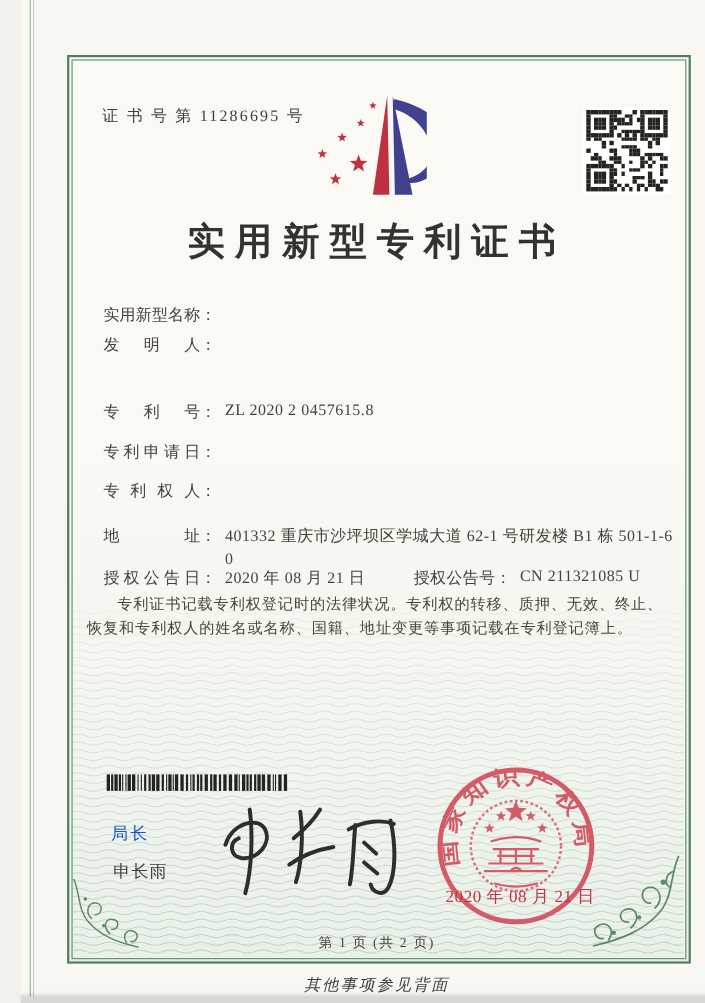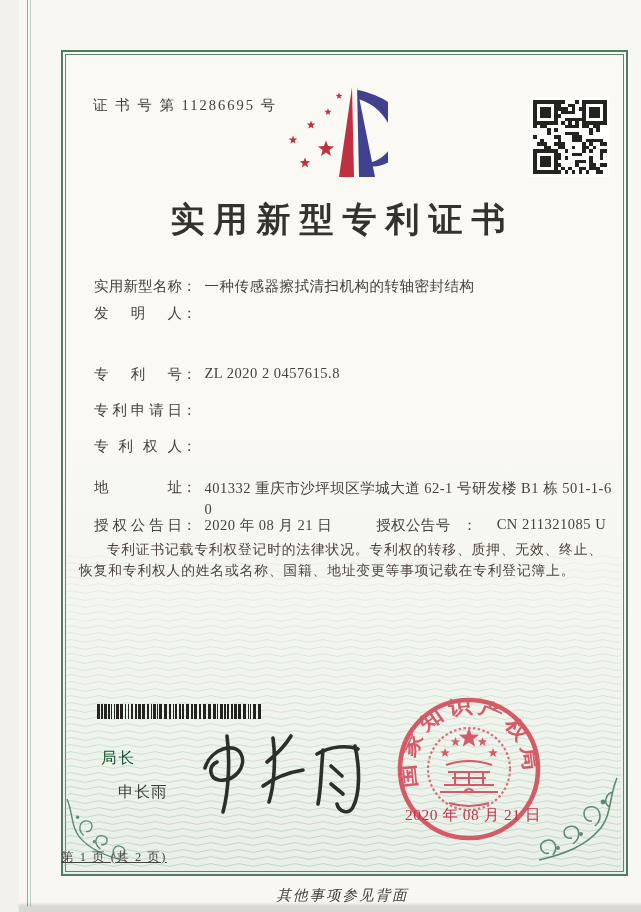--- a/index.html
+++ b/index.html
@@ -24,34 +24,34 @@
   .qr{position:absolute;left:511px;top:97px;width:74px;height:74px;background:#fff;padding:3px;display:grid;grid-template-columns:repeat(21,1fr);grid-template-rows:repeat(21,1fr);}
   .qr div{width:100%;height:100%;}
   .qr .d{background:#24241f;}
   .title{position:absolute;left:42px;top:197px;width:563px;text-align:center;font-size:34px;font-weight:600;letter-spacing:9px;color:#33322e;}
   
   .row{position:absolute;left:75px;font-size:14.5px;color:#44423c;display:flex;align-items:flex-start;}
   .lbl{display:inline-block;width:88px;text-align:justify;text-align-last:justify;flex:none;font-family:Liberation Mono, monospace;}
   .colon{flex:none;margin-right:8px;}
   .val{letter-spacing:.5px;}
   .val-wrap{width:408px;word-break:break-all;line-height:21px;}
-  .grant2{margin-left:44px;display:flex;gap:12px;}
+  .grant2{margin-left:44px;display:flex;}
   .grant2 .lbl{width:74px;}
   
   .bodytext{position:absolute;left:60px;top:540px;width:528px;font-size:13.8px;line-height:20.8px;color:#4c443a;letter-spacing:.8px;}
   .bodytext p{margin:0;text-indent:2em;}
   
   .barcode{position:absolute;left:78px;top:704px;width:168px;height:15px;display:flex;align-items:stretch;}
   .barcode i{display:block;background:#232320;}
-  .director-title{position:absolute;left:82px;top:748px;font-size:15.5px;letter-spacing:2px;color:#14532d;}
-  .director-name{position:absolute;left:99px;top:782px;font-size:15.5px;letter-spacing:1px;color:#3d3c38;}
+  .director-title{position:absolute;left:82px;top:748px;font-size:15.5px;letter-spacing:2px;color:#1d4ed8;}
+  .director-name{position:absolute;left:84px;top:782px;font-size:15.5px;letter-spacing:1px;color:#3d3c38;}
   .signature{position:absolute;left:172px;top:728px;width:175px;height:95px;}
   .seal{position:absolute;left:377px;top:696px;width:146px;height:146px;opacity:.9;}
   .seal-date{position:absolute;left:386px;top:805px;width:160px;font-size:15.5px;color:#c23248;letter-spacing:.5px;z-index:5;}
-  .footer{position:absolute;left:42px;top:849px;width:563px;text-align:left;font-size:12.5px;letter-spacing:1.5px;color:#46453f;text-decoration:underline;}
+  .footer{position:absolute;left:42px;top:849px;width:563px;text-align:center;font-size:12.5px;letter-spacing:1.5px;color:#46453f;}
   .back-note{position:absolute;left:42px;top:886px;width:563px;text-align:center;font-size:14.5px;font-style:italic;letter-spacing:2px;color:#3f3e38;}
   .flourish{position:absolute;pointer-events:none;}
   .fl-br{left:512px;top:774px;width:90px;height:95px;}
   .fl-bl{left:45px;top:796px;width:68px;height:72px;transform:scaleX(-1);}
 </style>
 </head>
 <body>
 
 <div class="page">
 
@@ -570,21 +570,20 @@
       <div class="d"></div>
       <div class="d"></div>
       <div></div>
     </div>
 
   <div class="title">实用新型专利证书</div>
 
   <div class="row" style="top:277px">
     <span class="lbl">实用新型名称</span>
       <span class="colon">：</span>
-    <span class="val">一种传感器擦拭清扫机构的转轴密封结构</span>
   </div>
   <div class="row" style="top:304px">
     <span class="lbl">发明人</span>
       <span class="colon">：</span>
   </div>
   <div class="row" style="top:365px">
     <span class="lbl">专利号</span>
       <span class="colon">：</span>
     <span class="val">ZL 2020 2 0457615.8</span>
   </div>

